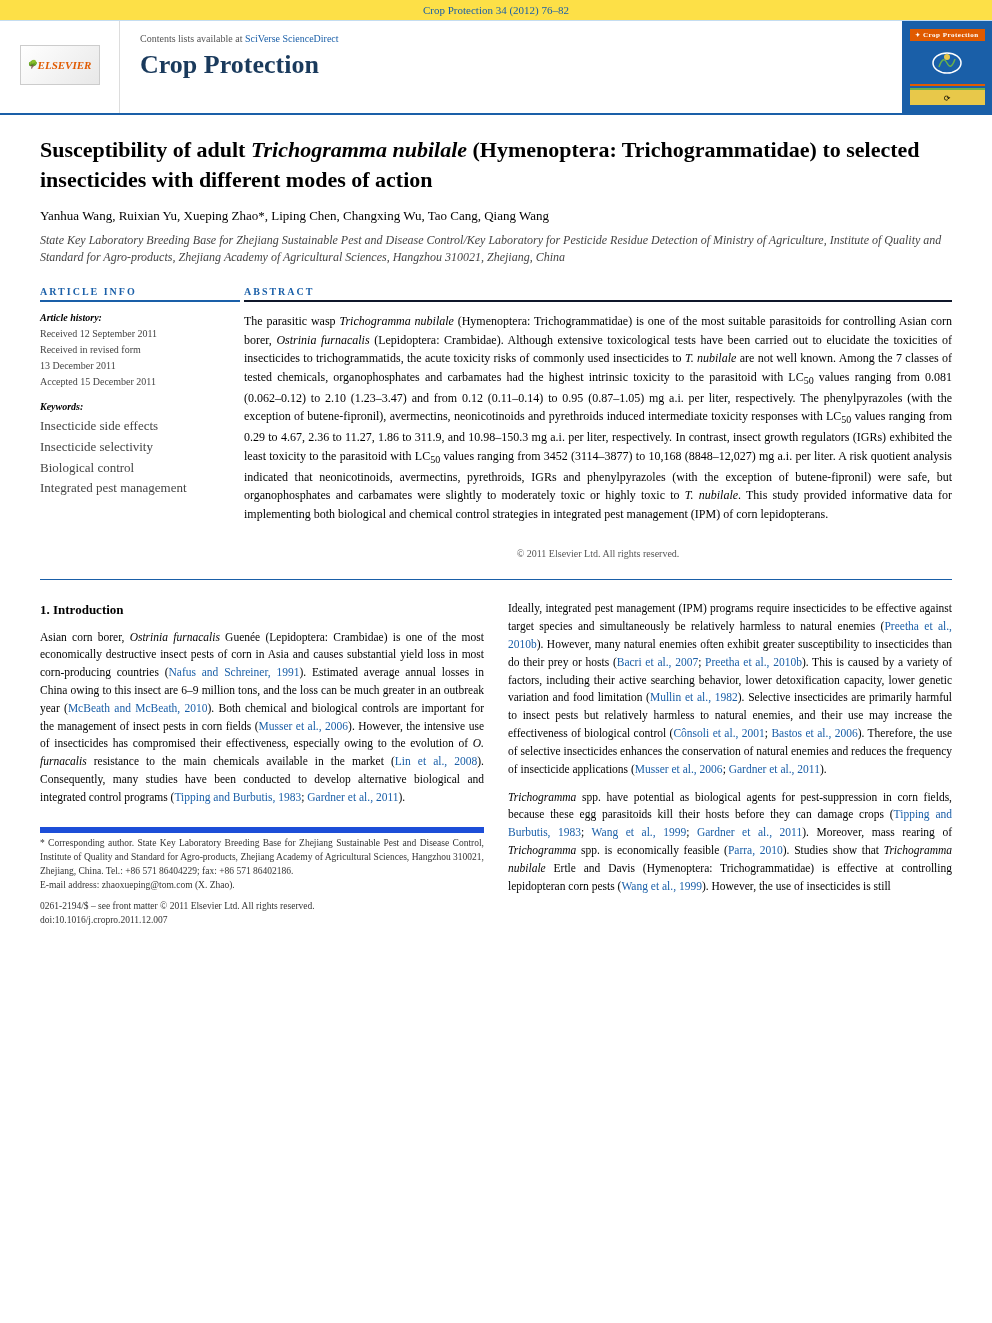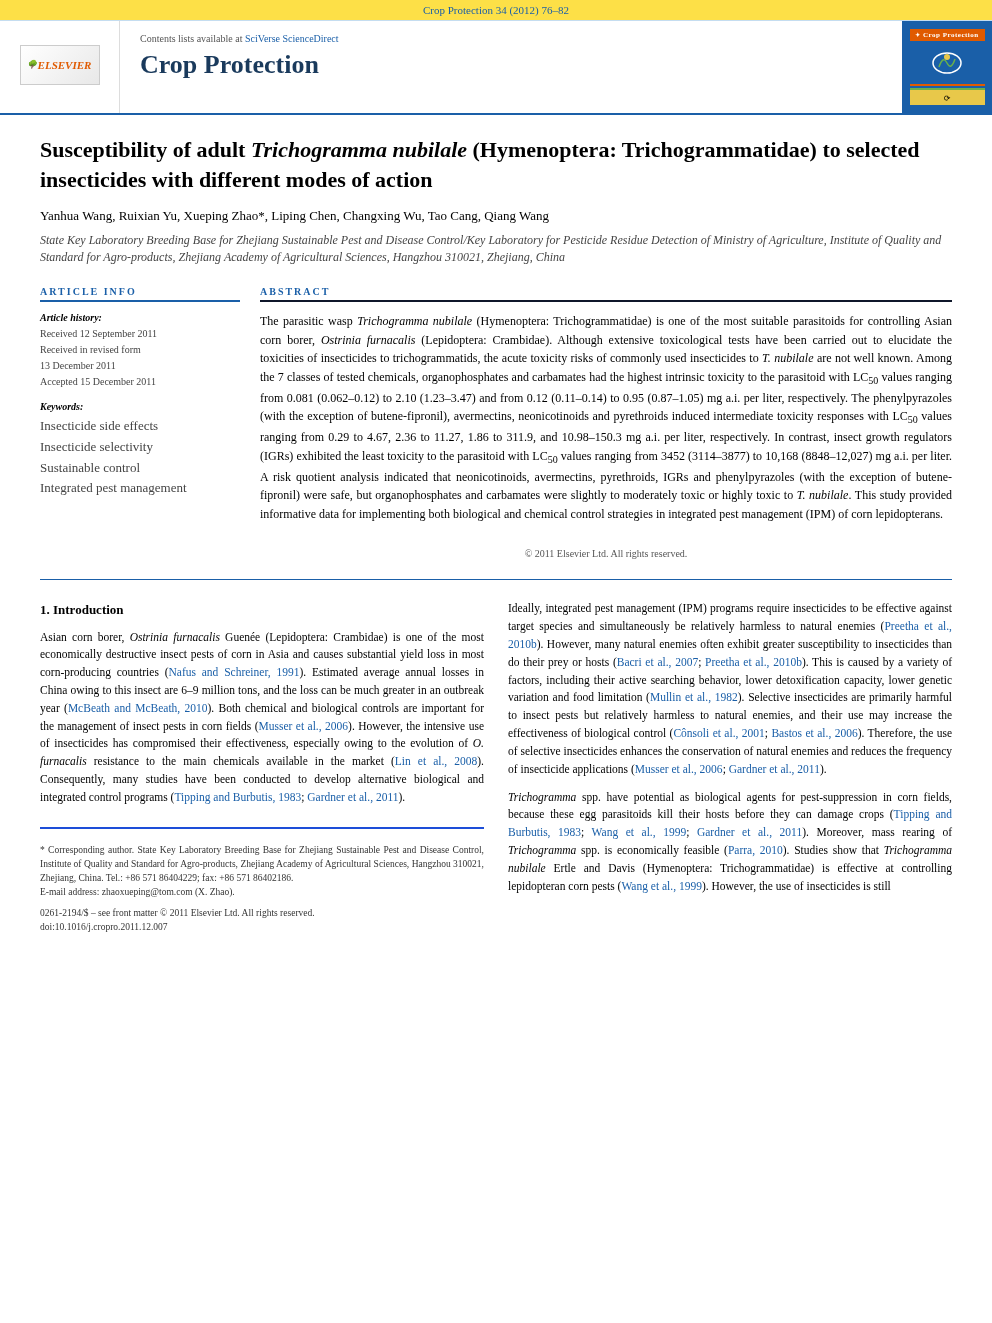--- a/index.html
+++ b/index.html
@@ -153,21 +153,21 @@
     .affiliation {
       font-size: 12px;
       font-style: italic;
       color: #444;
       margin-bottom: 20px;
       line-height: 1.4;
     }
 
     .two-col {
       display: flex;
-      gap: 20px;
+      gap: 4px;
       margin-bottom: 20px;
     }
 
     .article-info {
       width: 200px;
       min-width: 200px;
     }
 
     .article-info-header {
       font-size: 10px;
@@ -259,24 +259,24 @@
       margin-bottom: 8px;
       color: #000;
     }
 
     .body-para {
       margin-bottom: 10px;
     }
 
     .footnote-area {
       margin-top: 20px;
-      border-top: 2px solid #1d4ed8;
+      border-top: 6px solid #1d4ed8;
       font-size: 9.5px;
       color: #333;
-      padding-top: 14px;
+      padding-top: 3px;
       line-height: 1.5;
     }
 
     .doi-area {
       font-size: 9.5px;
       color: #333;
       margin-top: 6px;
     }
   </style>
 </head>
@@ -343,21 +343,21 @@
       <div class="info-section-title">Article history:</div>
       <div class="info-item">Received 12 September 2011</div>
       <div class="info-item">Received in revised form</div>
       <div class="info-item">13 December 2011</div>
       <div class="info-item" style="margin-bottom:12px;">Accepted 15 December 2011</div>
 
       <div class="info-section-title">Keywords:</div>
       <div class="keywords-list">
         <div>Insecticide side effects</div>
         <div>Insecticide selectivity</div>
-        <div>Sustainable control</div>
+        <div>Biological control</div>
         <div>Integrated pest management</div>
       </div>
     </div>
 
     <div class="abstract-section">
       <div class="abstract-header">ABSTRACT</div>
       <div class="abstract-text">
         The parasitic wasp <em>Trichogramma nubilale</em> (Hymenoptera: Trichogrammatidae) is one of the most suitable parasitoids for controlling Asian corn borer, <em>Ostrinia furnacalis</em> (Lepidoptera: Crambidae). Although extensive toxicological tests have been carried out to elucidate the toxicities of insecticides to trichogrammatids, the acute toxicity risks of commonly used insecticides to <em>T. nubilale</em> are not well known. Among the 7 classes of tested chemicals, organophosphates and carbamates had the highest intrinsic toxicity to the parasitoid with LC<sub>50</sub> values ranging from 0.081 (0.062–0.12) to 2.10 (1.23–3.47) and from 0.12 (0.11–0.14) to 0.95 (0.87–1.05) mg a.i. per liter, respectively. The phenylpyrazoles (with the exception of butene-fipronil), avermectins, neonicotinoids and pyrethroids induced intermediate toxicity responses with LC<sub>50</sub> values ranging from 0.29 to 4.67, 2.36 to 11.27, 1.86 to 311.9, and 10.98–150.3 mg a.i. per liter, respectively. In contrast, insect growth regulators (IGRs) exhibited the least toxicity to the parasitoid with LC<sub>50</sub> values ranging from 3452 (3114–3877) to 10,168 (8848–12,027) mg a.i. per liter. A risk quotient analysis indicated that neonicotinoids, avermectins, pyrethroids, IGRs and phenylpyrazoles (with the exception of butene-fipronil) were safe, but organophosphates and carbamates were slightly to moderately toxic or highly toxic to <em>T. nubilale</em>. This study provided informative data for implementing both biological and chemical control strategies in integrated pest management (IPM) of corn lepidopterans.
       </div>
       <div class="copyright">© 2011 Elsevier Ltd. All rights reserved.</div>

